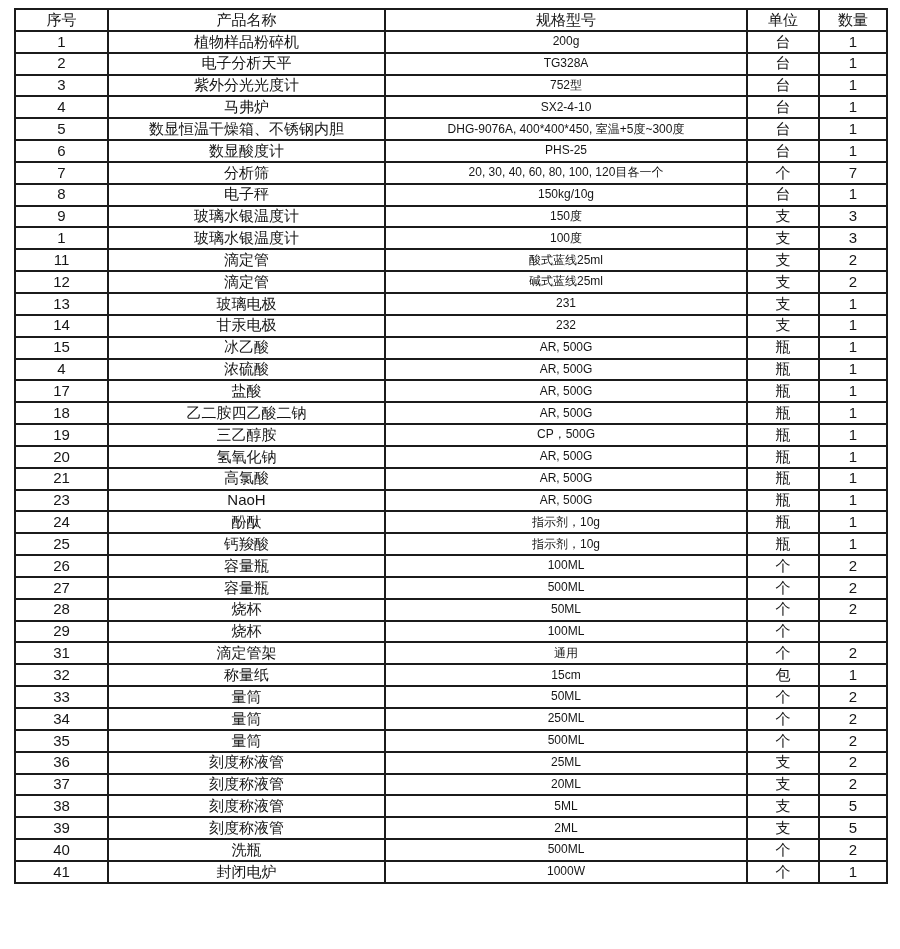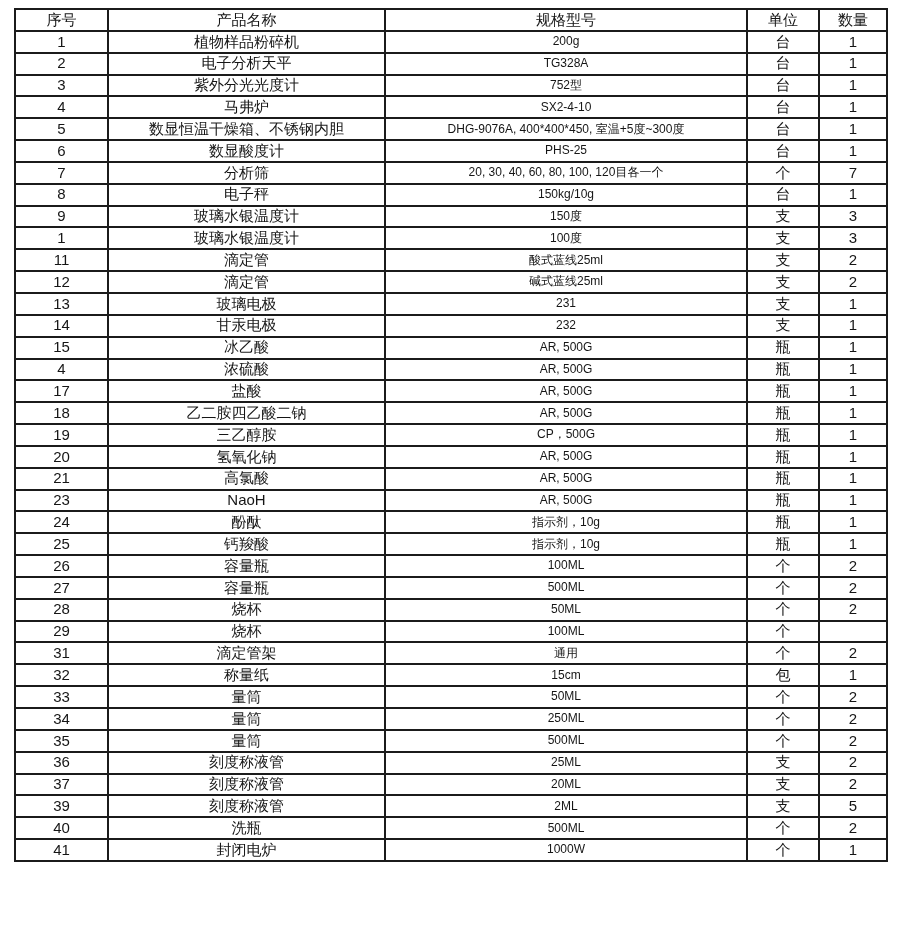--- a/index.html
+++ b/index.html
@@ -311,20 +311,27 @@
           <td>2</td>
         </tr>
         <tr>
           <td>37</td>
           <td>刻度称液管</td>
           <td class="spec-cell">20ML</td>
           <td>支</td>
           <td>2</td>
         </tr>
         <tr>
+          <td>38</td>
+          <td>刻度称液管</td>
+          <td class="spec-cell">5ML</td>
+          <td>支</td>
+          <td>5</td>
+        </tr>
+        <tr>
           <td>39</td>
           <td>刻度称液管</td>
           <td class="spec-cell">2ML</td>
           <td>支</td>
           <td>5</td>
         </tr>
         <tr>
           <td>40</td>
           <td>洗瓶</td>
           <td class="spec-cell">500ML</td>

